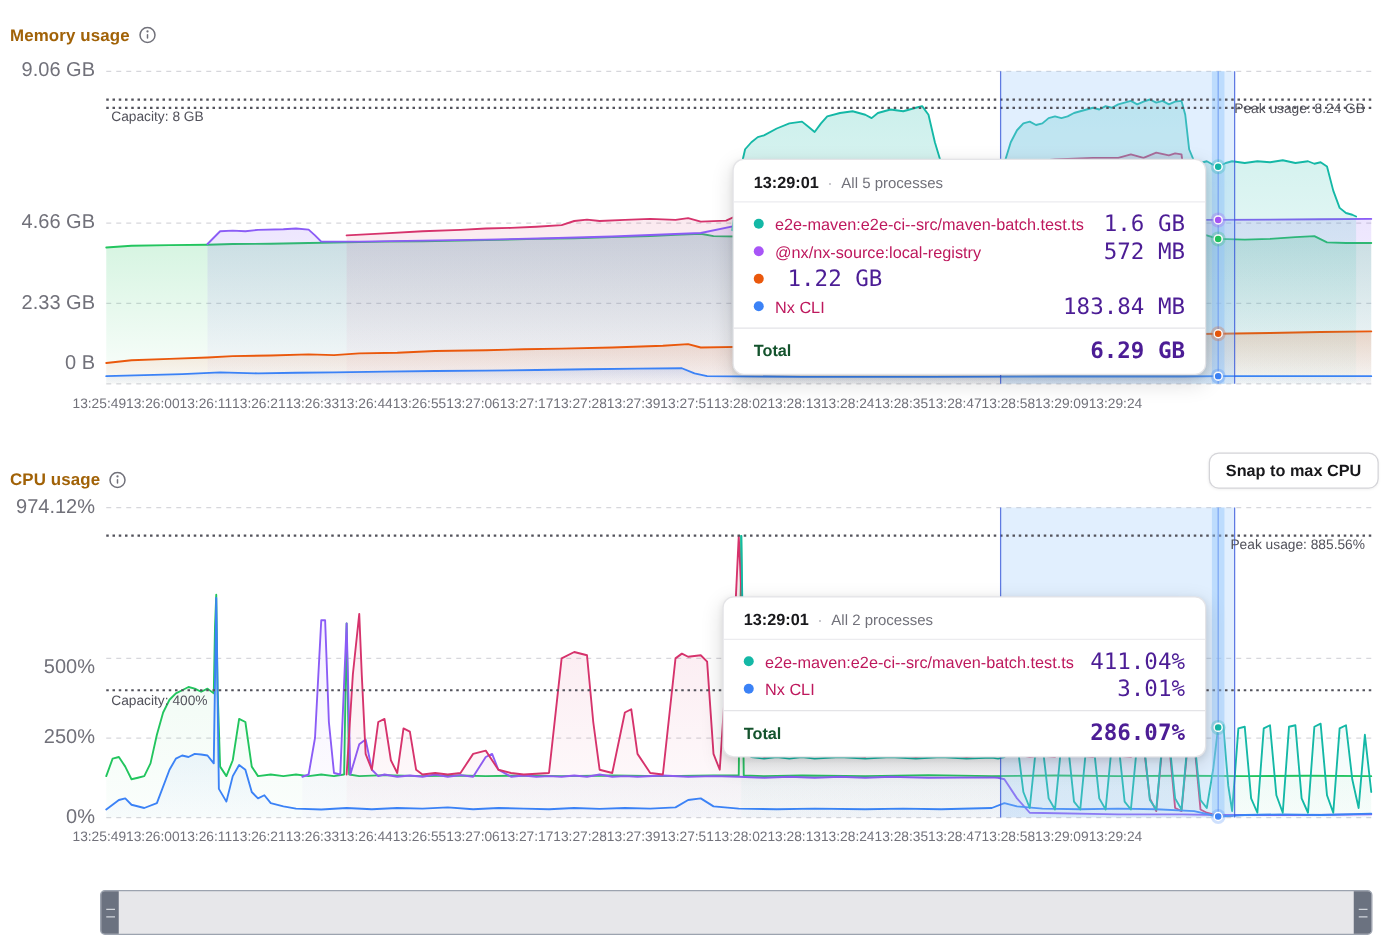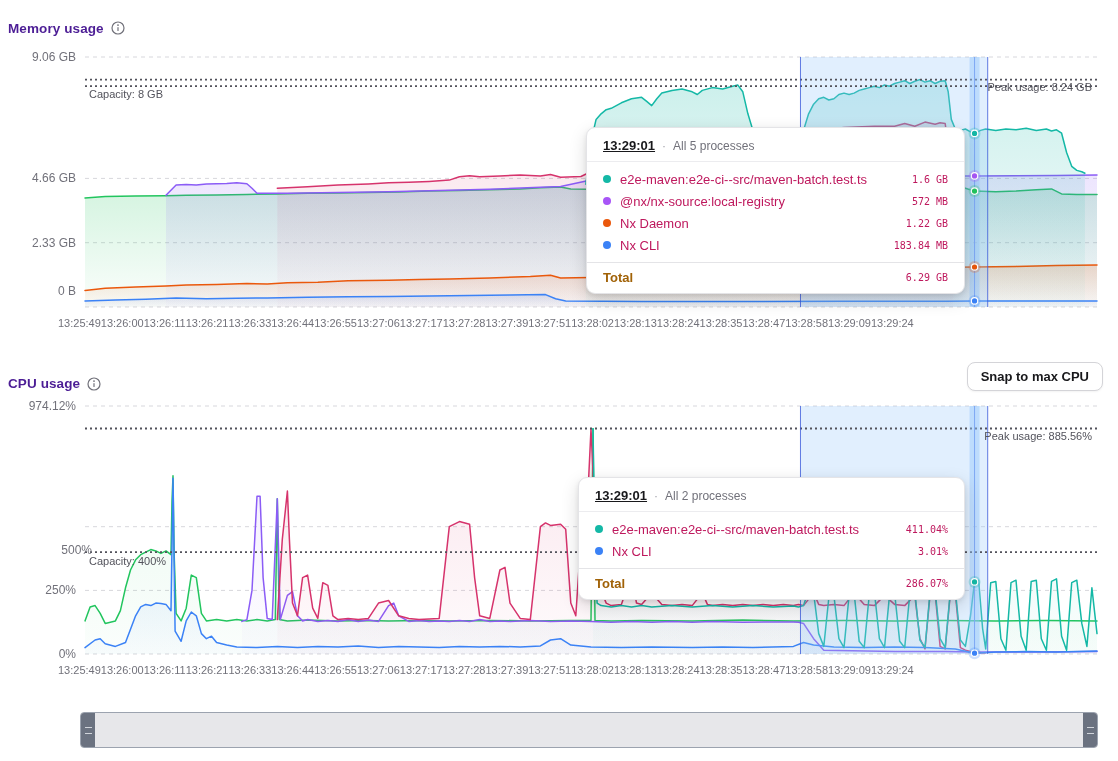--- a/index.html
+++ b/index.html
@@ -1,56 +1,56 @@
 <!DOCTYPE html>
 <html><head>
 <meta charset="utf-8">
 <style>
   html,body{margin:0;padding:0;background:#fff;}
   .page{position:relative;width:1118px;height:761px;background:#fff;font-family:"Liberation Sans",sans-serif;overflow:hidden;}
 
   .sec-header{position:absolute;left:8px;right:15px;height:30px;display:flex;align-items:center;}
   .sec-header.mem{top:13px;} .sec-header.cpu{top:361px;align-items:flex-end;}
-  .sec-title{font-size:13.5px;font-weight:700;color:#4c1d95;letter-spacing:.1px;}
+  .sec-title{font-size:13.5px;font-weight:700;color:#a16207;letter-spacing:.1px;}
   .info{margin-left:7px;display:inline-flex;align-items:center;}
   .spacer{flex:1;}
   .snap-btn{font-family:"Liberation Sans",sans-serif;font-size:13px;font-weight:600;color:#18181b;
     background:#fff;border:1px solid #d4d4d8;border-radius:8px;padding:6px 13px;cursor:pointer;
     box-shadow:0 1px 2px rgba(0,0,0,.05);}
 
   .chart-svg{position:absolute;left:85px;overflow:visible;}
   #memSvg{top:57px;} #cpuSvg{top:406px;}
 
-  .ylabel{position:absolute;left:0;width:76px;text-align:right;font-size:12px;color:#71717a;line-height:16px;}
+  .ylabel{position:absolute;left:0;width:76px;text-align:right;font-size:16px;color:#71717a;line-height:16px;}
   .xlabels{position:absolute;left:58px;width:1044px;display:flex;justify-content:flex-start;}
   .xlabels.mem{top:317px;} .xlabels.cpu{top:664px;}
   .xlabel{font-size:11px;color:#71717a;white-space:nowrap;}
 
   .ref-label{position:absolute;font-size:11px;color:#52525b;white-space:nowrap;}
   .ref-label.cap-mem{left:89px;top:88px;}
   .ref-label.peak-mem{right:26px;top:81px;}
   .ref-label.cap-cpu{left:89px;top:555px;}
   .ref-label.peak-cpu{right:26px;top:430px;}
 
   .tooltip{position:absolute;background:#fff;border:1px solid #e4e4e7;border-radius:9px;z-index:20;
     box-shadow:0 6px 18px rgba(0,0,0,.14),0 2px 5px rgba(0,0,0,.08);}
   #memTooltip{left:586px;top:127px;width:377px;}
   #cpuTooltip{left:578px;top:477px;width:385px;}
   .tt-header{display:flex;align-items:center;gap:7px;padding:10px 16px 8px;border-bottom:1px solid #ececef;}
-  .tt-time{font-size:13px;font-weight:700;color:#18181b;text-decoration:underline;}
+  .tt-time{font-size:13px;font-weight:700;color:#18181b;}
   .tt-sep{color:#a1a1aa;font-size:12px;}
   .tt-sub{font-size:12px;color:#71717a;}
   .tt-rows{padding:6px 16px 6px;}
   .tt-row{display:flex;align-items:center;height:22px;}
   .tt-dot{width:8px;height:8px;border-radius:50%;margin-right:9px;flex:none;}
   .tt-name{flex:1;font-size:13px;color:#be185d;white-space:nowrap;overflow:hidden;}
-  .tt-val{font-family:"DejaVu Sans Mono",monospace;font-size:10px;color:#be185d;margin-left:10px;white-space:nowrap;}
+  .tt-val{font-family:"DejaVu Sans Mono",monospace;font-size:18px;color:#4c1d95;margin-left:10px;white-space:nowrap;}
   .tt-total{display:flex;align-items:center;border-top:1px solid #e4e4e7;padding:7px 16px 8px;}
-  .tt-total .tt-name{font-weight:700;color:#a16207;font-size:13px;}
-  .tt-total .tt-val{font-weight:400;}
+  .tt-total .tt-name{font-weight:700;color:#14532d;font-size:13px;}
+  .tt-total .tt-val{font-weight:700;}
 
   .brush{position:absolute;left:80px;top:712px;width:1018px;height:36px;background:#e7e7ea;
     border:1px solid #9ca3af;border-radius:4px;box-sizing:border-box;cursor:grab;}
   .brush-handle{position:absolute;top:0;width:14px;height:34px;background:#6b7280;display:flex;align-items:center;justify-content:center;}
   .brush-handle.left{left:0;border-radius:3px 0 0 3px;}
   .brush-handle.right{right:0;border-radius:0 3px 3px 0;}
   .grip{width:7px;height:5px;border-top:1.6px solid #d1d5db;border-bottom:1.6px solid #d1d5db;}
 </style>
 </head>
 <body>
@@ -173,21 +173,20 @@
           <span class="tt-name">e2e-maven:e2e-ci--src/maven-batch.test.ts</span>
           <span class="tt-val">1.6 GB</span>
         </div>
         <div class="tt-row">
           <span class="tt-dot" style="background: rgb(168, 85, 247);"></span>
           <span class="tt-name">@nx/nx-source:local-registry</span>
           <span class="tt-val">572 MB</span>
         </div>
         <div class="tt-row">
           <span class="tt-dot" style="background: rgb(234, 88, 12);"></span>
-          <span class="tt-name">Nx Daemon</span>
           <span class="tt-val">1.22 GB</span>
         </div>
         <div class="tt-row">
           <span class="tt-dot" style="background: rgb(59, 130, 246);"></span>
           <span class="tt-name">Nx CLI</span>
           <span class="tt-val">183.84 MB</span>
         </div>
       </div>
     <div class="tt-total">
       <span class="tt-name">Total</span>
@@ -252,21 +251,21 @@
       <line x1="902.7040000000001" x2="902.7040000000001" y1="0" y2="248" stroke="#3b5bdb" stroke-width="1" opacity="0.8"></line>
       <rect x="884.548" y="0" width="10" height="248" fill="rgba(147,197,253,0.45)"></rect>
       <line x1="889.548" x2="889.548" y1="0" y2="248" stroke="#7da7f4" stroke-width="1"></line>
       <circle cx="889.548" cy="175.9" r="6" fill="#14b8a6" opacity="0.25"></circle>
       <circle cx="889.548" cy="175.9" r="3.2" fill="#14b8a6" stroke="#fff" stroke-width="1.2"></circle>
       <circle cx="889.548" cy="247.2" r="6" fill="#3b82f6" opacity="0.25"></circle>
       <circle cx="889.548" cy="247.2" r="3.2" fill="#3b82f6" stroke="#fff" stroke-width="1.2"></circle>
     </svg>
   <div id="cpuYLabels">
       <div class="ylabel" style="top: 398px;">974.12%</div>
-      <div class="ylabel" style="top: 542px; margin-left: 16px;">500%</div>
+      <div class="ylabel" style="top: 526px;">500%</div>
       <div class="ylabel" style="top: 582.353px;">250%</div>
       <div class="ylabel" style="top: 646px;">0%</div>
     </div>
   <div class="ref-label cap-cpu">Capacity: 400%</div>
   <div class="ref-label peak-cpu">Peak usage: 885.56%</div>
   <div class="xlabels cpu" id="cpuXLabels">
       <div class="xlabel">13:25:49</div>
       <div class="xlabel">13:26:00</div>
       <div class="xlabel">13:26:11</div>
       <div class="xlabel">13:26:21</div>

